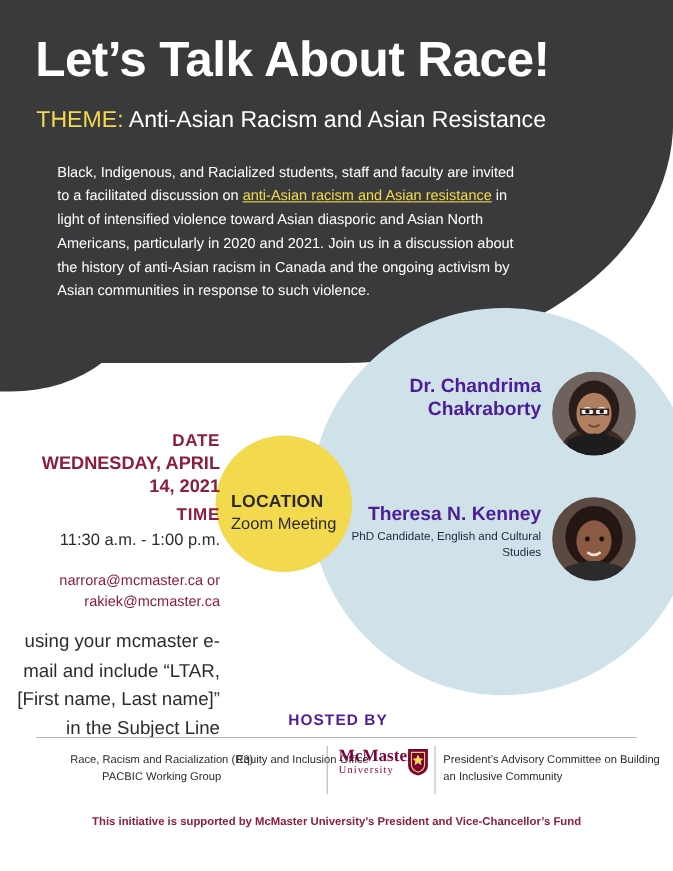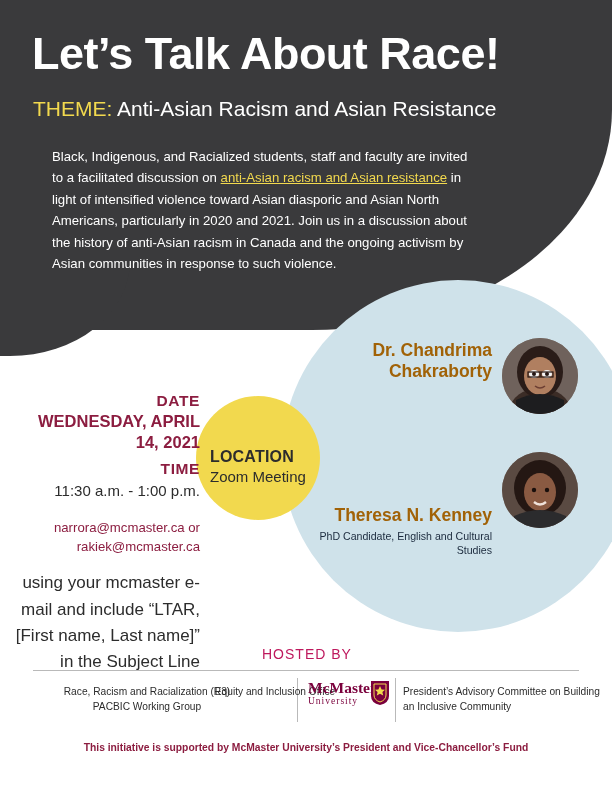--- a/index.html
+++ b/index.html
@@ -116,30 +116,30 @@
   }
   .fac {
     position: absolute;
     text-align: right;
     color: #10253f;
   }
   .fac .name {
     font-size: 17.5px;
     font-weight: bold;
     line-height: 1.18;
-    color: #a16207;
+    color: #4c1d95;
   }
   .fac .role {
     font-size: 10.6px;
     line-height: 1.4;
     margin-top: 3px;
     color: #1b2a3d;
   }
   .fac1 { left: 300px; top: 340px; width: 192px; }
-  .fac2 { left: 300px; top: 457px; width: 192px; margin-top: 48px; }
+  .fac2 { left: 300px; top: 457px; width: 192px; }
 
   .portrait {
     position: absolute;
     width: 76px;
     height: 76px;
     border-radius: 50%;
     overflow: hidden;
     background: #8a7f78;
   }
   .p1 { left: 502px; top: 338px; }
@@ -232,22 +232,22 @@
     line-height: 1.25;
     margin-top: 2px;
   }
 
   
   .hosted-by {
     position: absolute;
     left: 262px;
     top: 646px;
     font-size: 14px;
-    font-weight: normal;
-    color: #be185d;
+    font-weight: bold;
+    color: #4c1d95;
     letter-spacing: 1px;
   }
   .rule {
     position: absolute;
     left: 33px;
     top: 670px;
     width: 546px;
     height: 1px;
     background: #b9b9b9;
   }

